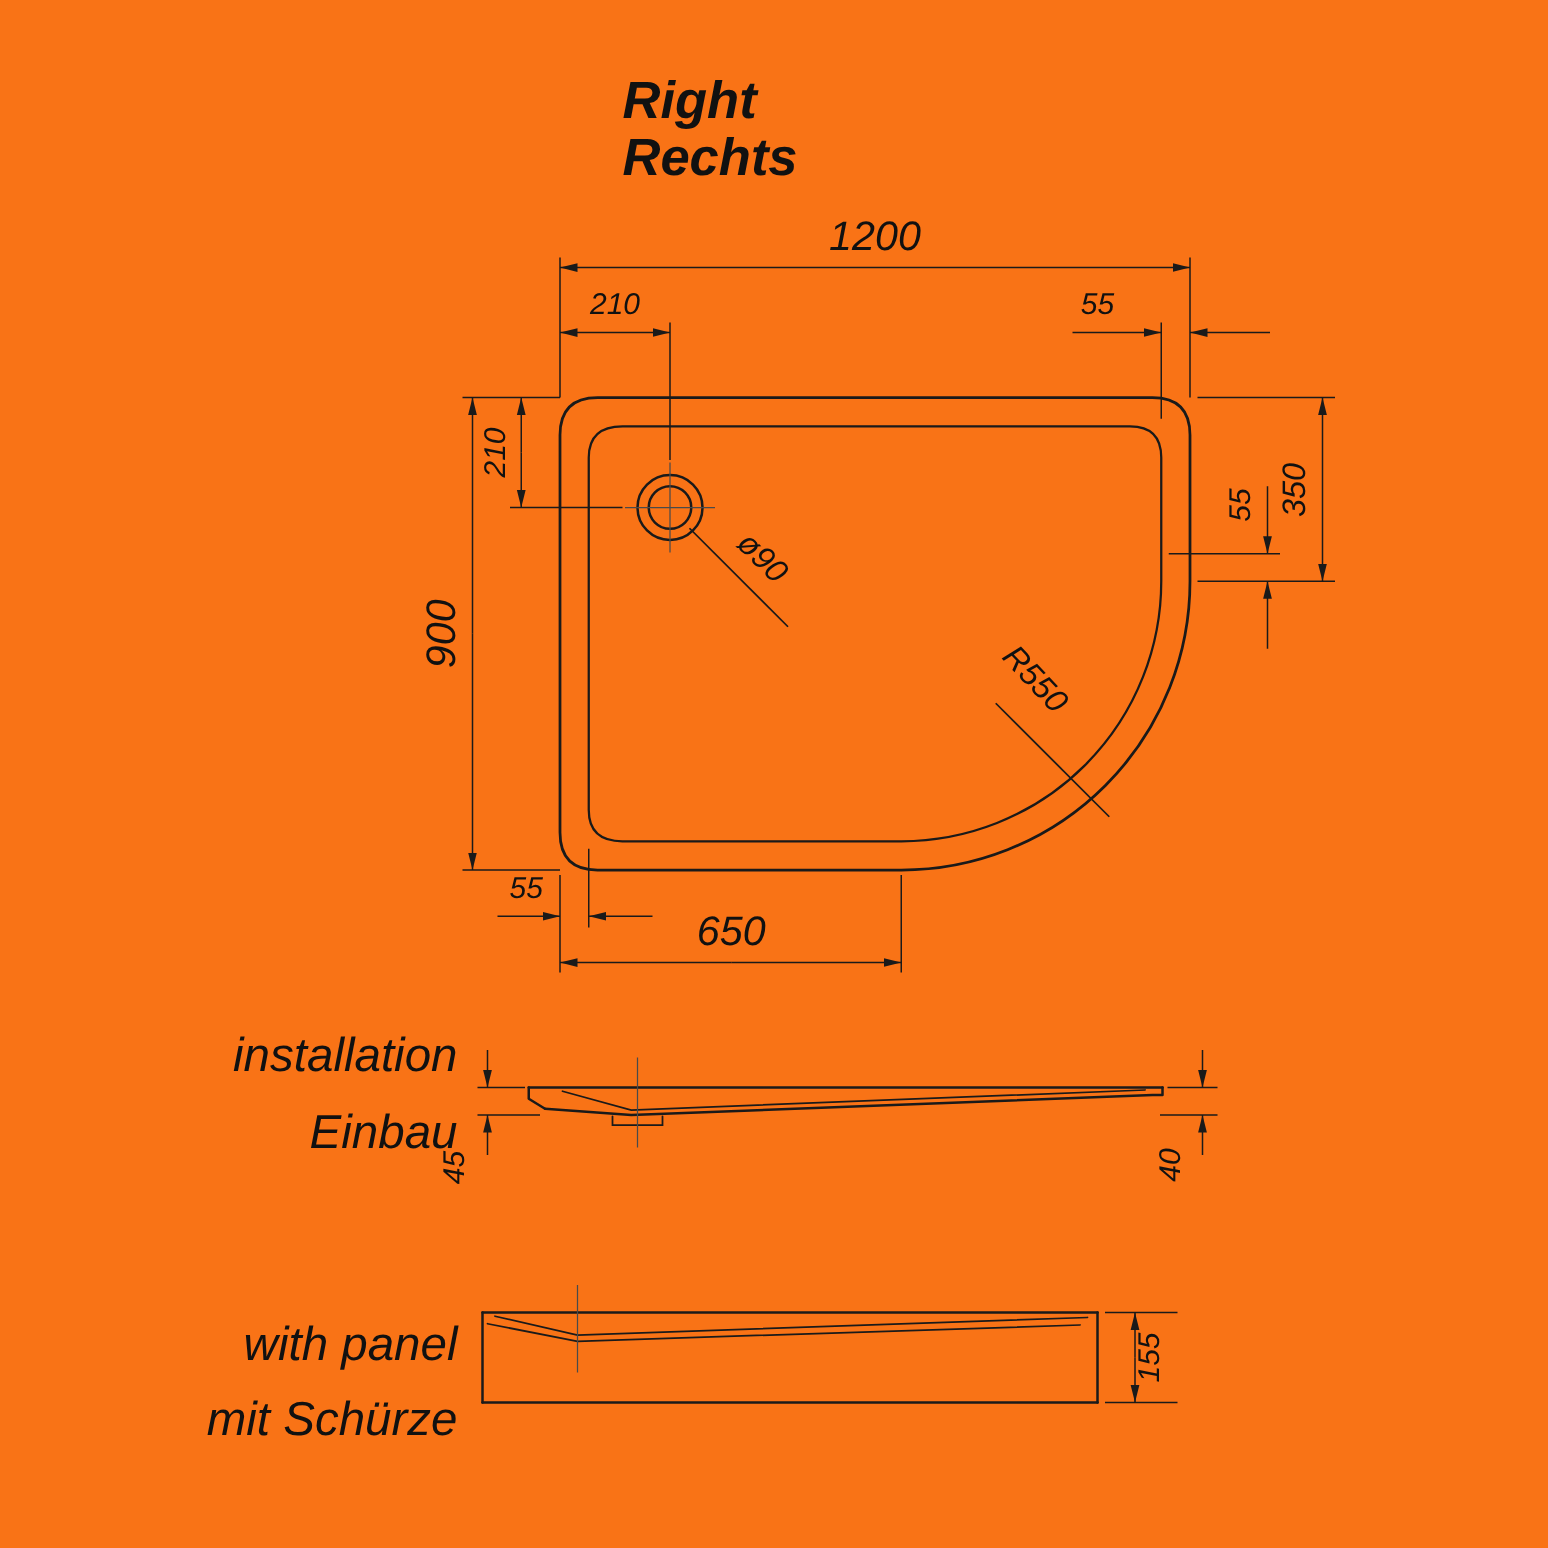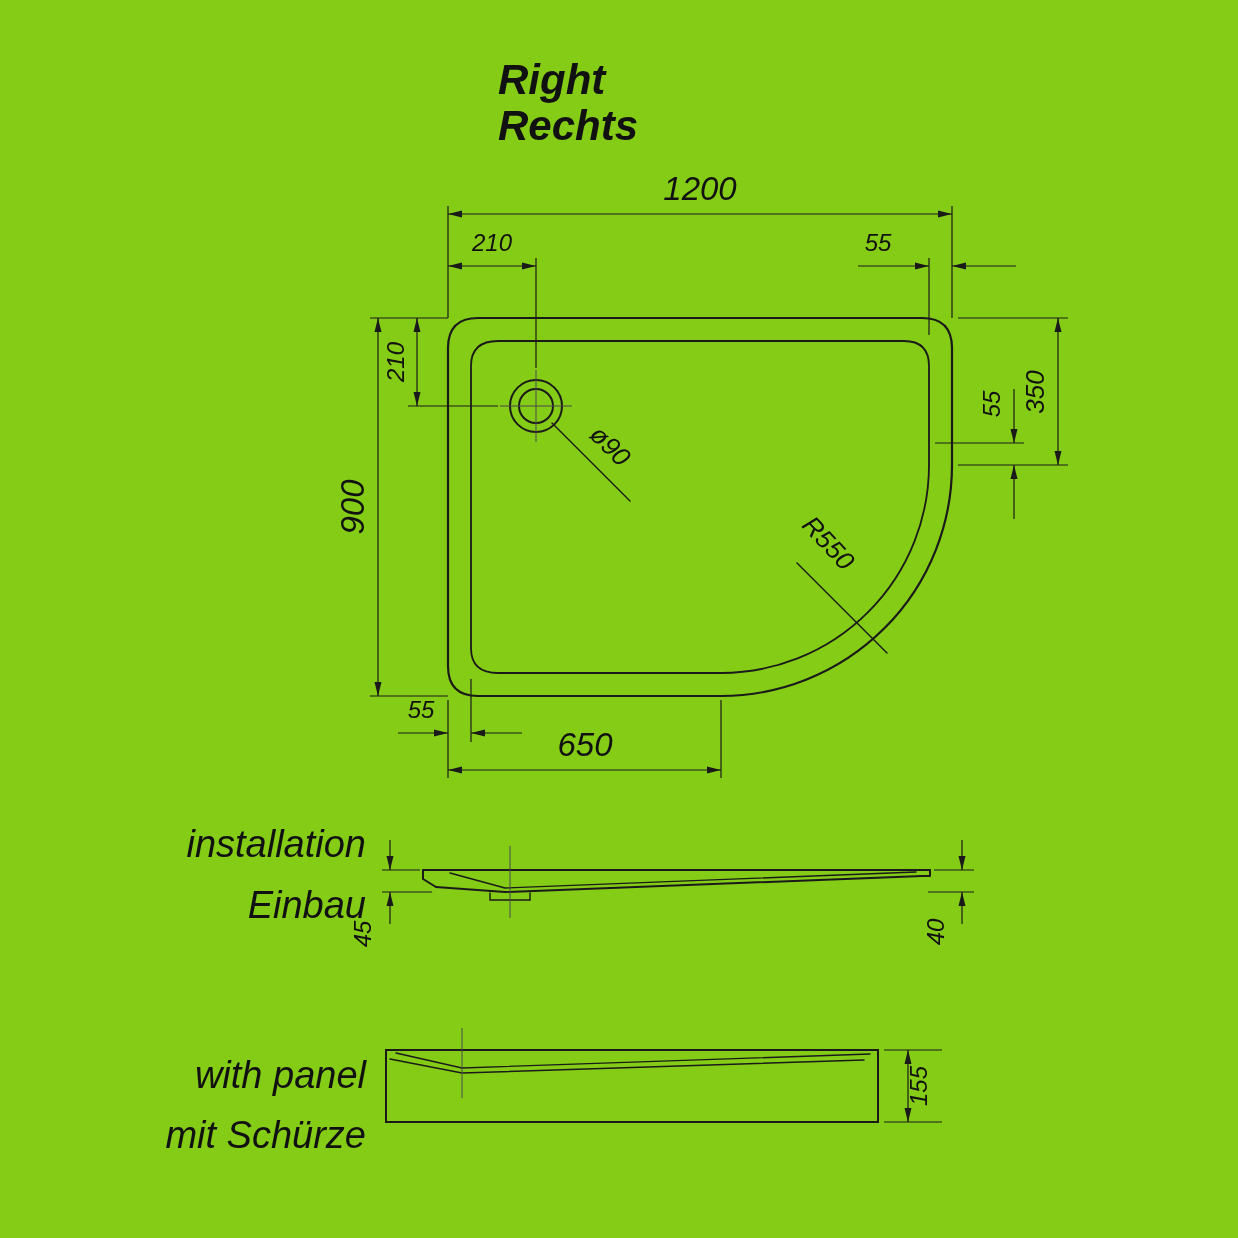--- a/index.html
+++ b/index.html
@@ -7,21 +7,21 @@
     padding: 0;
     background: #ffffff;
     width: 1238px;
     height: 1238px;
     overflow: hidden;
   }
   #stage {
     position: relative;
     width: 1238px;
     height: 1238px;
-    background: #84cc16;
+    background: #f97316;
   }
   svg text {
     font-family: "Liberation Sans", sans-serif;
     font-style: italic;
     fill: #111111;
   }
   .ttl   { font-size: 42px; font-weight: bold; }
   .lbl   { font-size: 38px; }
   .dim-l { font-size: 33px; }
   .dim-m { font-size: 26px; }

